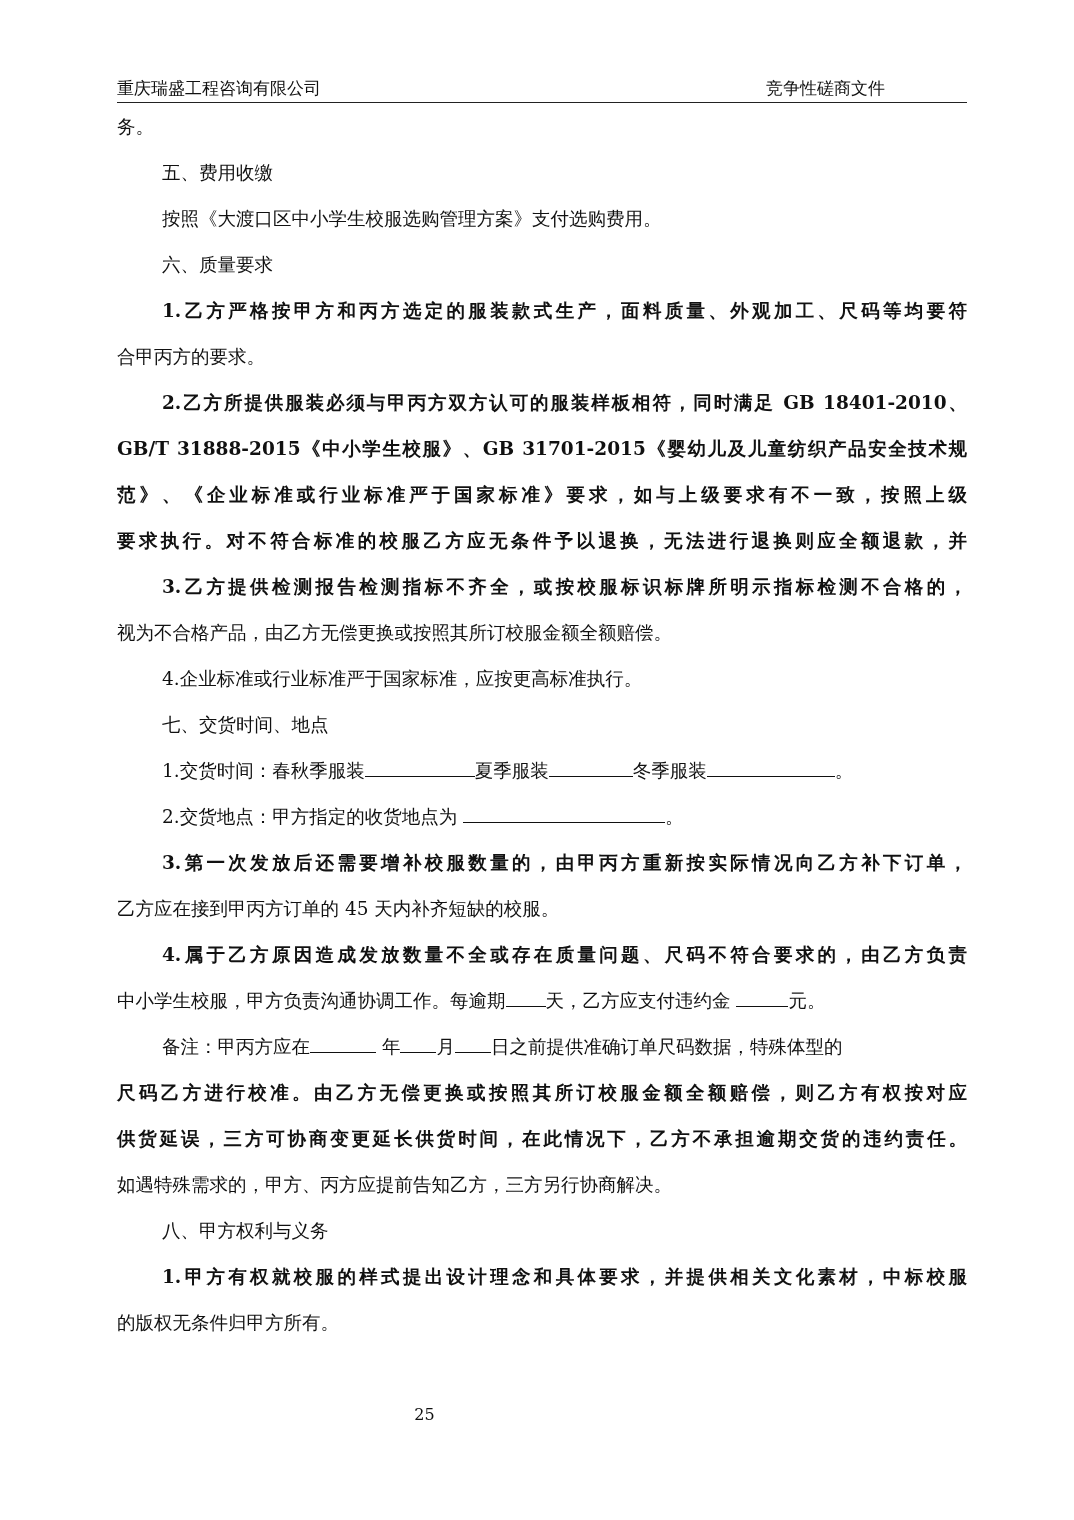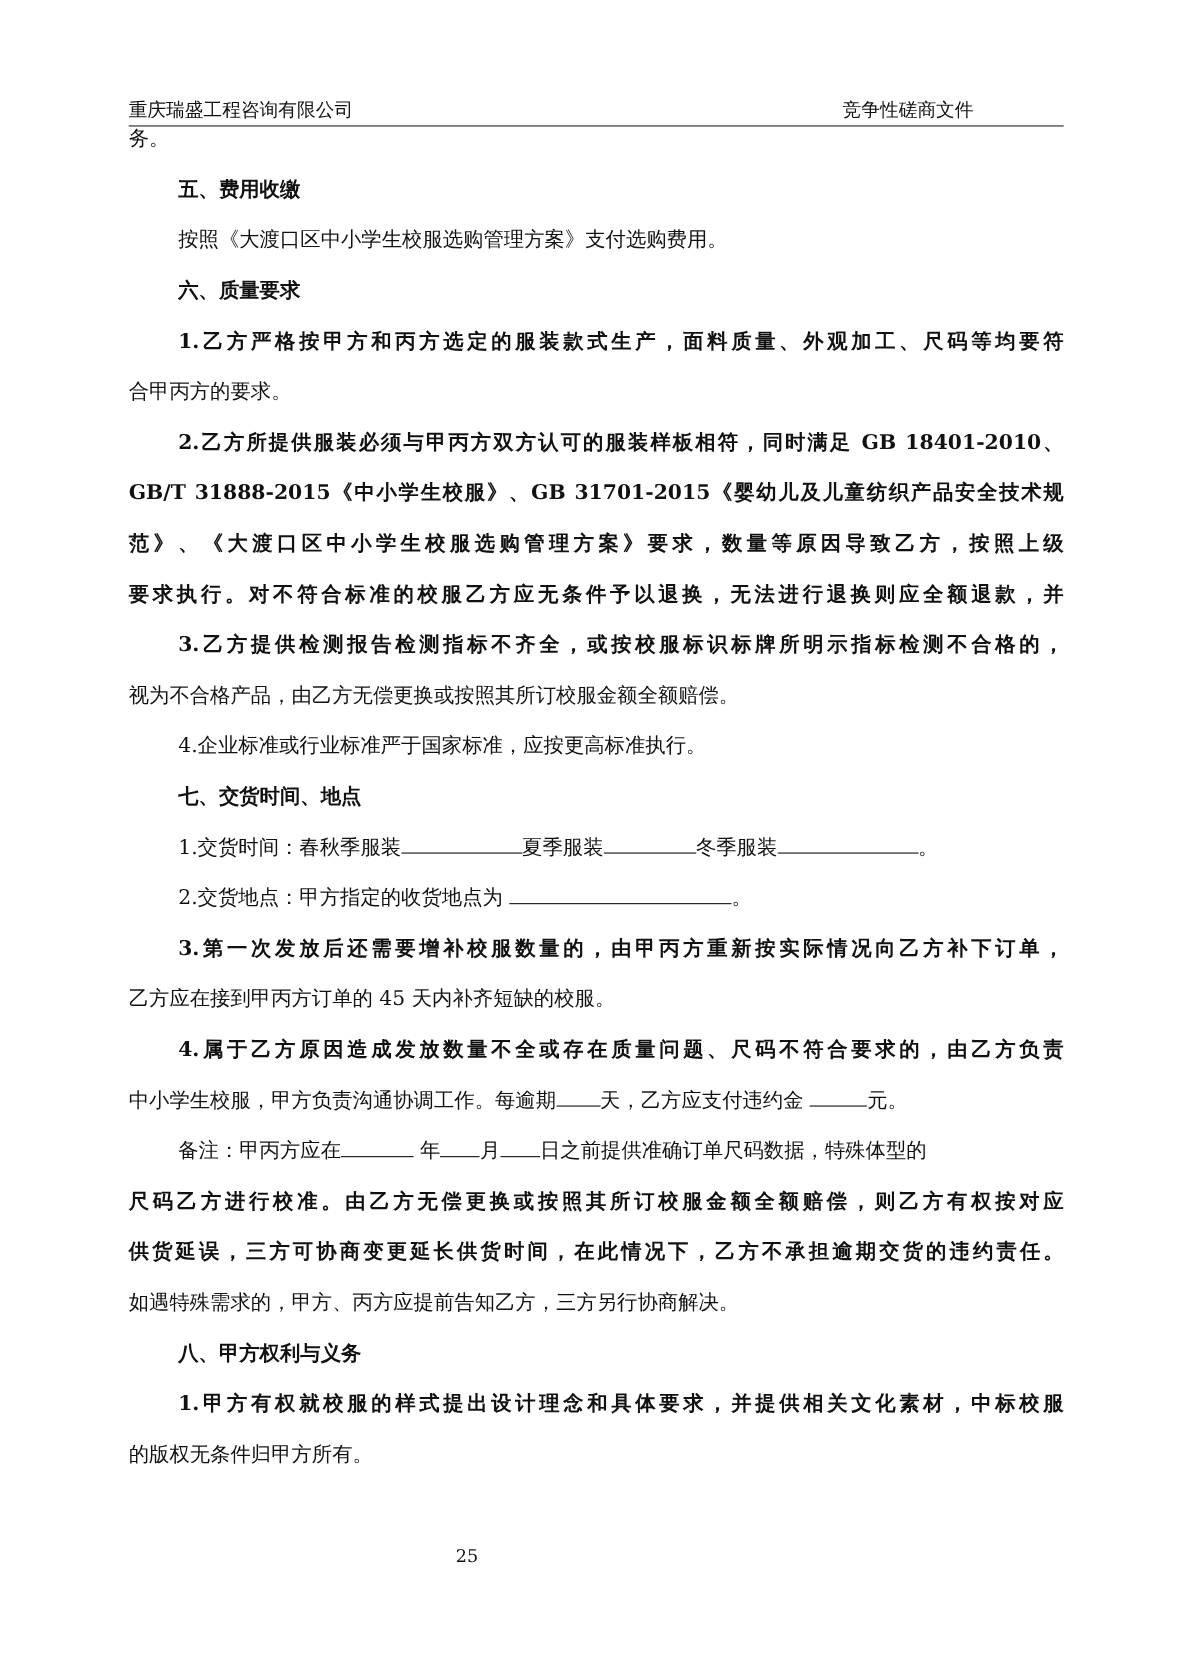--- a/index.html
+++ b/index.html
@@ -1,25 +1,25 @@
 <!DOCTYPE html>
 <html><head>
 <meta charset="utf-8">
 <style>
   html, body { margin: 0; padding: 0; background: #ffffff; }
   body { width: 1074px; height: 1520px; position: relative; overflow: hidden;
          font-family: "DejaVu Serif", "Liberation Serif", serif; color: #111; }
-  .header { position: absolute; left: 117px; top: 88px; width: 850px; height: 26px;
+  .header { position: absolute; left: 117px; top: 76px; width: 850px; height: 26px;
             border-bottom: 1.5px solid #222; font-size: 17px; line-height: 24px; }
   .header .left { position: absolute; left: 0; top: 0; }
   .header .right { position: absolute; right: 82px; top: 0; }
   .body { position: absolute; left: 117px; top: 104px; width: 850px; font-size: 18.5px; }
   .line { height: 46px; line-height: 46px; white-space: nowrap; }
   .indent { padding-left: 45px; }
-  .h { font-weight: bold; }
+  .h { font-weight: normal; }
   .just { text-align: justify; text-align-last: justify; font-weight: bold; }
   .blank { display: inline-block; border-bottom: 1.5px solid #111; height: 20px; vertical-align: baseline; }
   .page-num { position: absolute; left: 0; width: 849px; top: 1405px; text-align: center;
               font-size: 16px; }
 </style>
 </head>
 <body>
 
 <div class="header">
   <span class="left">重庆瑞盛工程咨询有限公司</span>
@@ -30,21 +30,21 @@
   <div class="line">务。</div>
 
   <div class="line indent h">五、费用收缴</div>
   <div class="line indent">按照《大渡口区中小学生校服选购管理方案》支付选购费用。</div>
 
   <div class="line indent h">六、质量要求</div>
   <div class="line indent just">1.乙方严格按甲方和丙方选定的服装款式生产，面料质量、外观加工、尺码等均要符</div>
   <div class="line">合甲丙方的要求。</div>
   <div class="line indent just">2.乙方所提供服装必须与甲丙方双方认可的服装样板相符，同时满足 GB 18401-2010、</div>
   <div class="line just">GB/T 31888-2015《中小学生校服》、GB 31701-2015《婴幼儿及儿童纺织产品安全技术规</div>
-  <div class="line just">范》、《大渡口区中小学生校服选购管理方案》要求，数量等原因导致乙方，按照上级</div>
+  <div class="line just">范》、《企业标准或行业标准严于国家标准》要求，如与上级要求有不一致，按照上级</div>
   <div class="line just">要求执行。对不符合标准的校服乙方应无条件予以退换，无法进行退换则应全额退款，并</div>
   <div class="line indent just">3.乙方提供检测报告检测指标不齐全，或按校服标识标牌所明示指标检测不合格的，</div>
   <div class="line">视为不合格产品，由乙方无偿更换或按照其所订校服金额全额赔偿。</div>
   <div class="line indent">4.企业标准或行业标准严于国家标准，应按更高标准执行。</div>
 
   <div class="line indent h">七、交货时间、地点</div>
   <div class="line indent">
     <span>1.交货时间：春秋季服装</span><span class="blank" style="width:110px"></span><span>夏季服装</span><span class="blank" style="width:84px"></span><span>冬季服装</span><span class="blank" style="width:128px"></span><span>。</span>
   </div>
   <div class="line indent">

